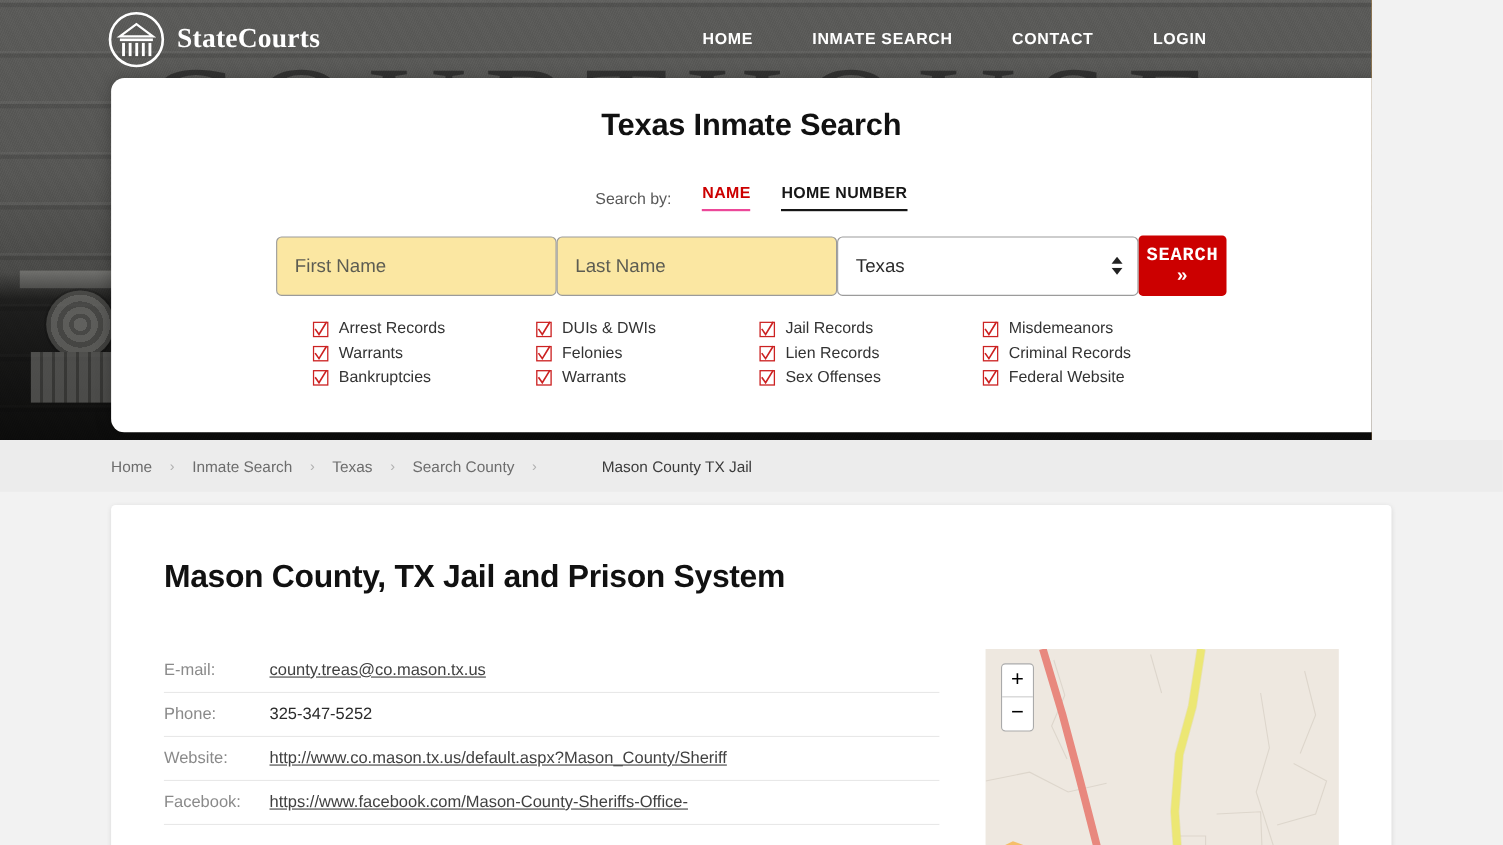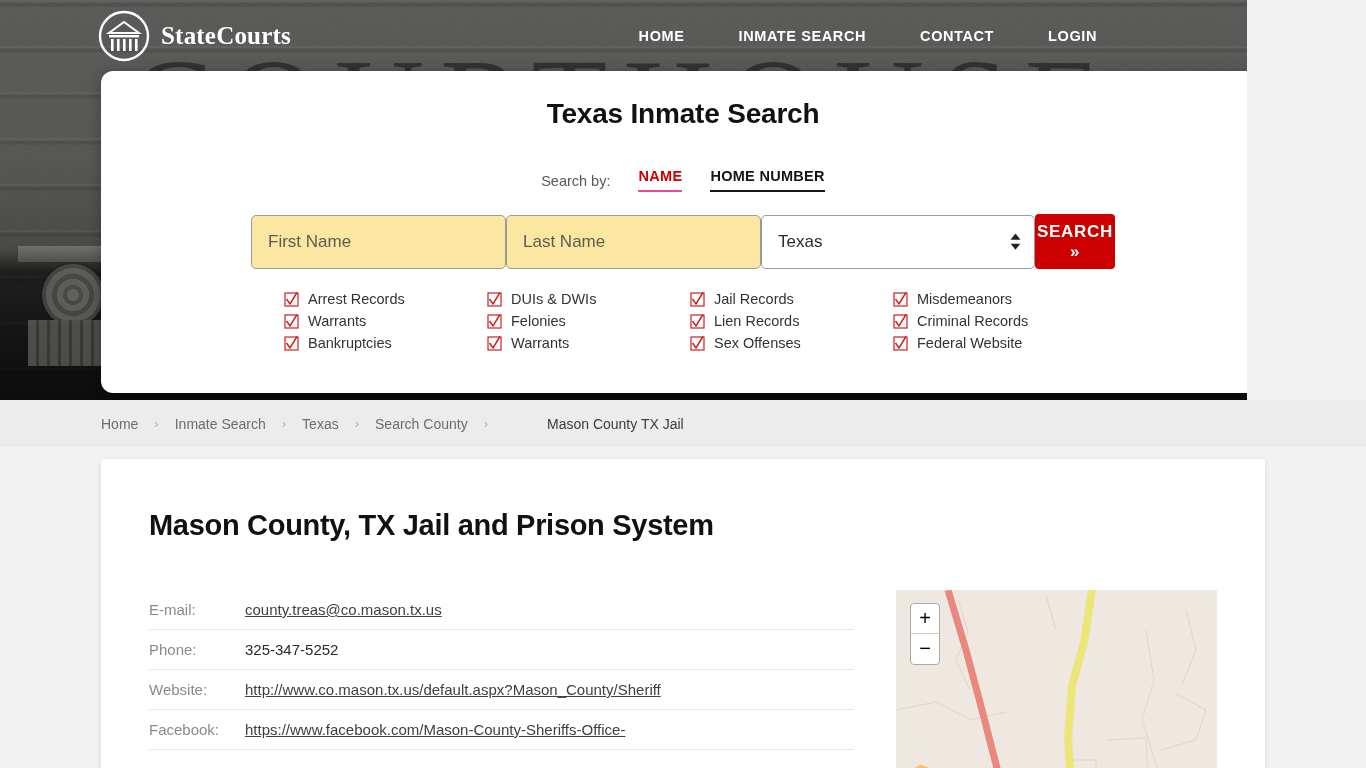--- a/index.html
+++ b/index.html
@@ -158,21 +158,21 @@
     pointer-events: none;
     display: flex; flex-direction: column; gap: 3px;
   }
   .btn-search {
     width: 167px; height: 55px;
     background: #cc0000;
     border: none; border-radius: 4px;
     color: #fff; font-size: 17px; font-weight: 700;
     letter-spacing: .7px;
     cursor: pointer;
-    font-family: Liberation Sans, sans-serif;
+    font-family: Liberation Mono, monospace;
   }
 
   .checks {
     display: grid;
     grid-template-columns: repeat(4, 203px);
     justify-content: center;
     row-gap: 6px;
     margin-top: 22px;
     padding-left: 14px;
   }

